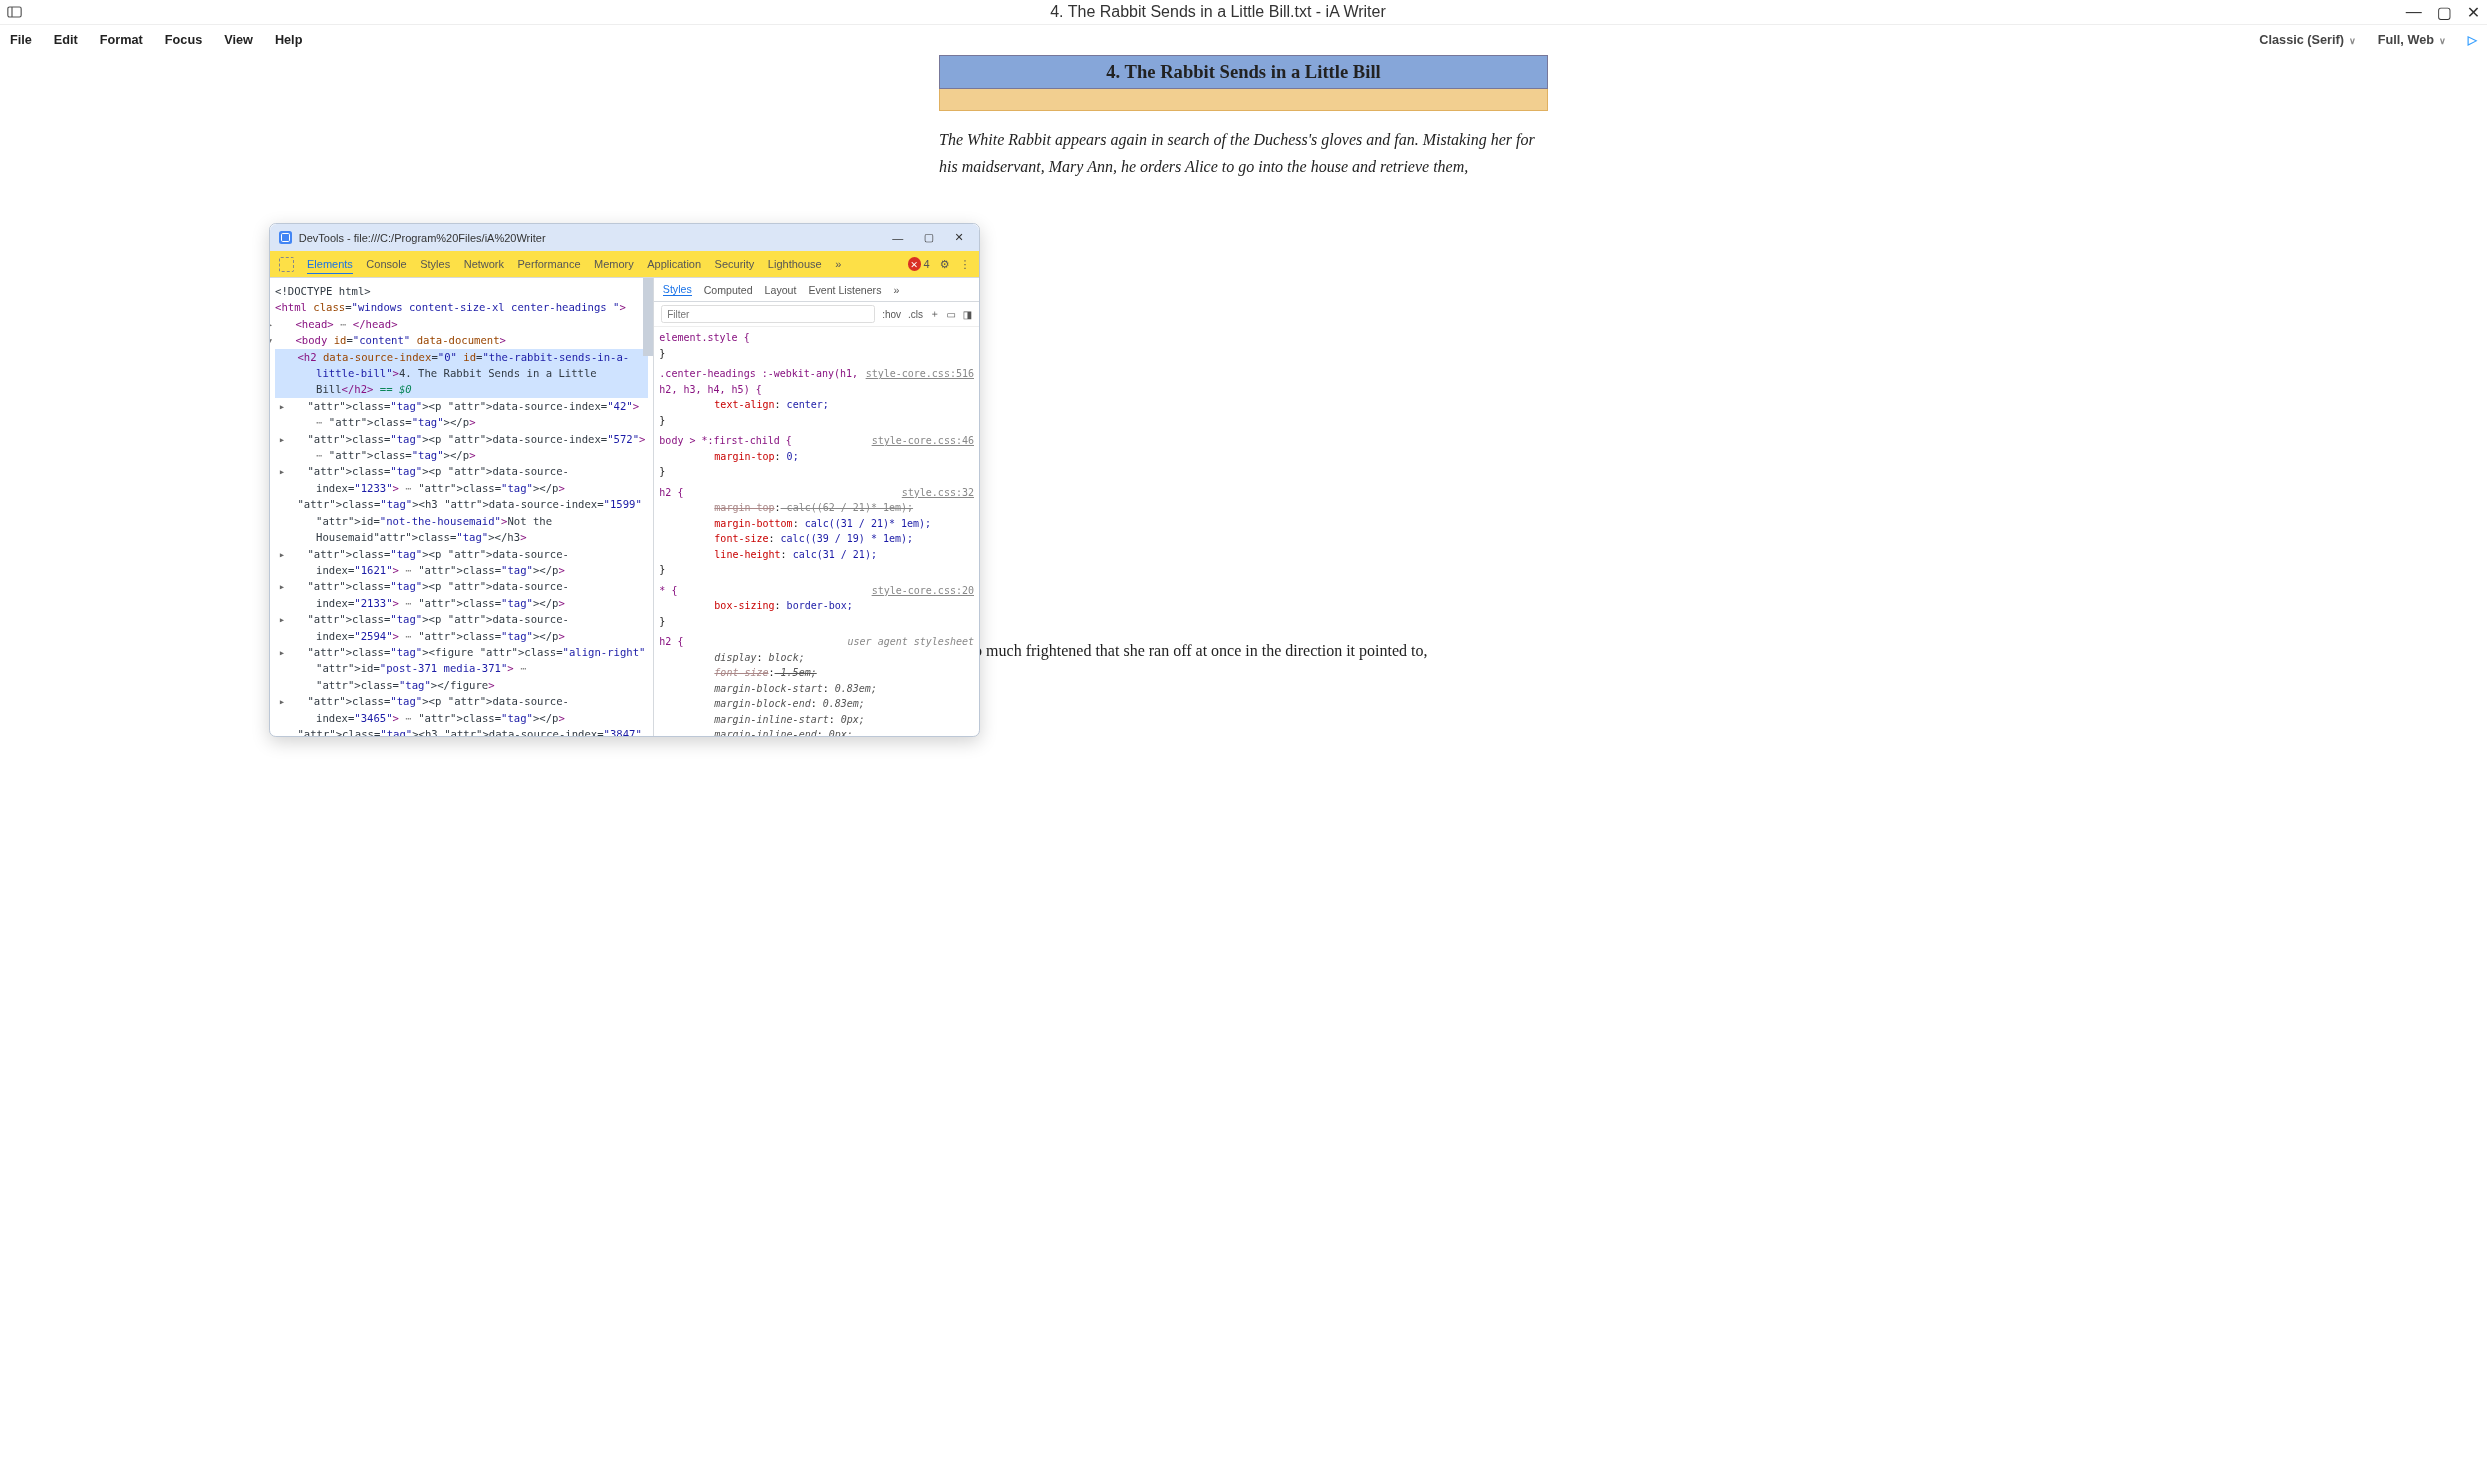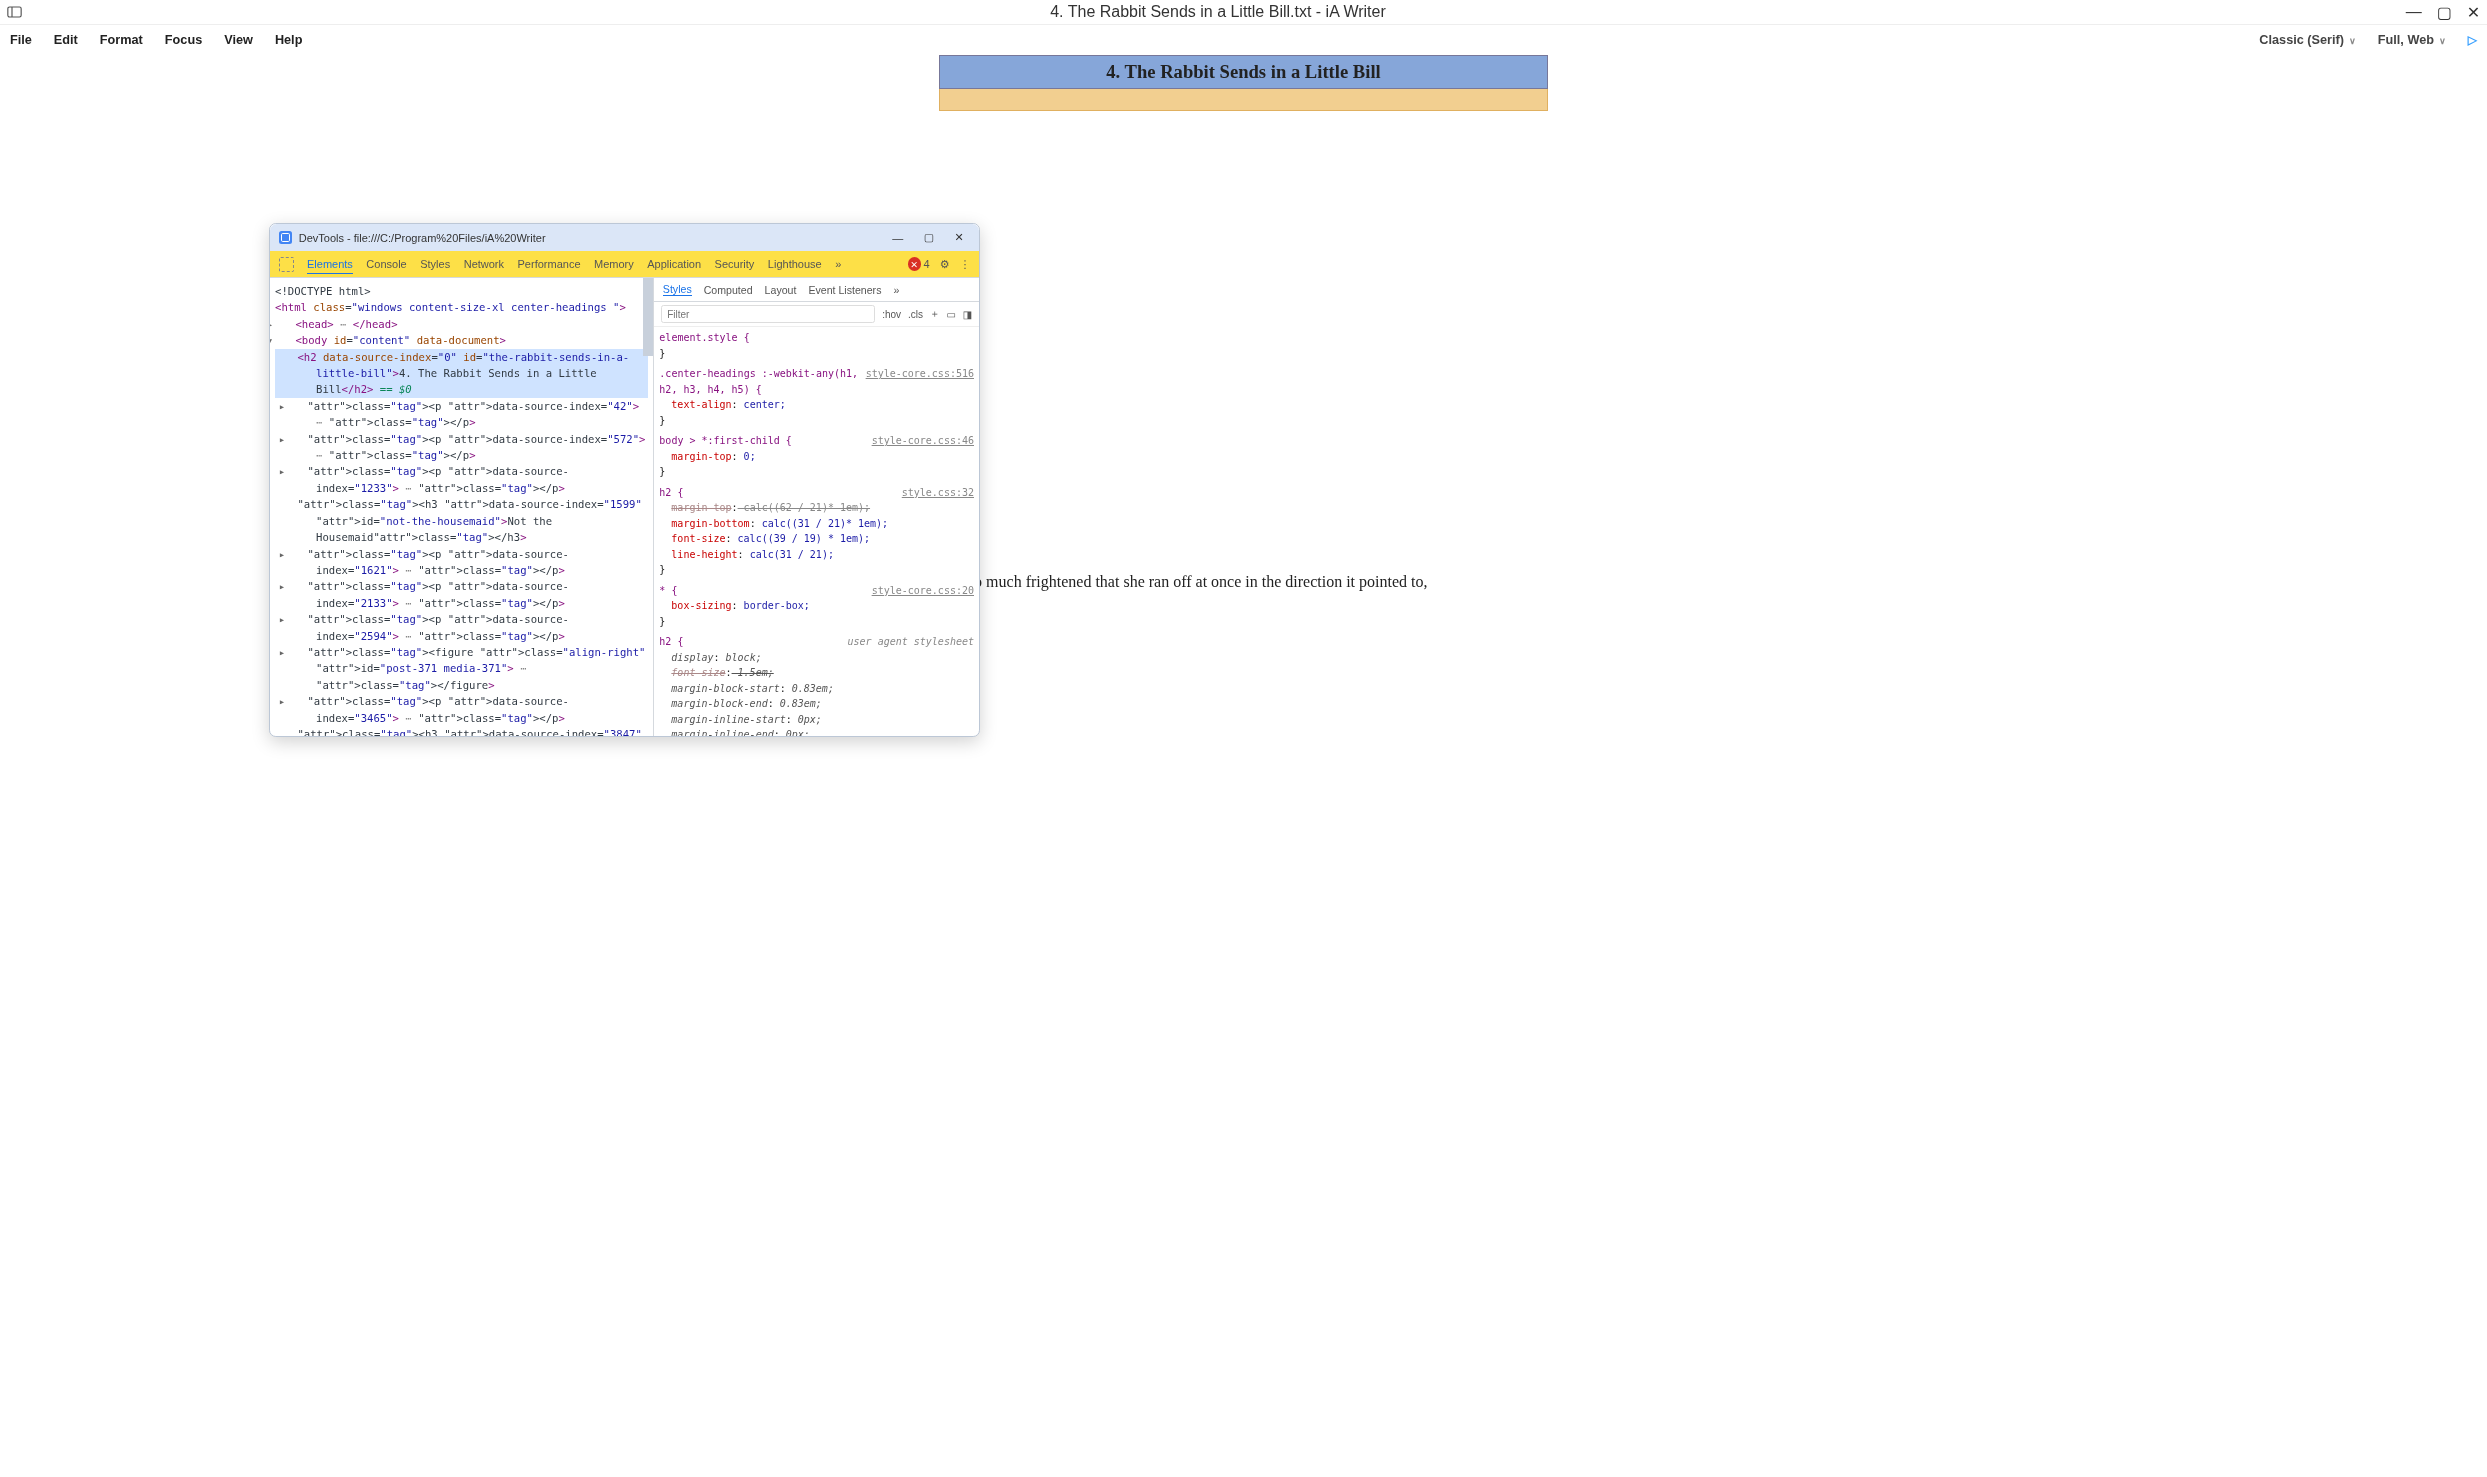--- a/index.html
+++ b/index.html
@@ -56,21 +56,21 @@
   .sty-tab{cursor:pointer; color:#555;}
   .sty-tab.active{color:#1a73e8; border-bottom:1.7px solid #1a73e8;}
   .sty-filter{height:25px; display:flex; align-items:center;gap:6.8px; padding:0 6.8px; border-bottom:0.8px solid #eee; font-size:10.6px; color:#555;}
   .sty-filter input{flex:1; border:0.8px solid #ddd; border-radius:2.5px; padding:2.5px 17px 2.5px 5px; font-size:10px;}
   .sty-filter .mini{cursor:pointer; color:#555; font-size:10px;}
   .rules{flex:1; overflow:auto; font-family:Menlo,Consolas,monospace; font-size:10px; padding:3.4px 5px; line-height:1.55;}
   .rule{margin-bottom:5px;}
   .rule .src{float:right; color:#888; text-decoration:underline; cursor:pointer;}
   .rule .ua{float:right; color:#888; font-style:italic;text-align:center;}
   .sel2{color:#881280;}
-  .prop{color:#c80000;}
+  .prop{color:#c80000;margin-left:43px;}
   .pv{color:#1a1aa6;}
   .body2{padding-left:12px;}
   .strike{text-decoration:line-through; color:#888;}
   .prop.strike{color:#a88;}
   .uaI{font-style:italic; color:#555;}
   .scrollhint{position:absolute; right:0; top:0; bottom:22px; width:10px; background:linear-gradient( #c8d0db, #c8d0db 18%, transparent 18%);}
 </style>
 </head>
 <body>
 
@@ -108,20 +108,21 @@
         <span class="chev">∨</span>
       </div>
       <span class="playbtn">▷</span>
     </div>
   </div>
 
   <div class="doc">
     <div class="doc-inner">
       <div class="hbar">4. The Rabbit Sends in a Little Bill</div>
       <div class="hbar-under"></div>
+      <p class="lead">The White Rabbit appears again in search of the Duchess's gloves and fan. Mistaking her for his maidservant, Mary Ann, he orders Alice to go into the house and retrieve them,</p>
       <p class="belowtxt">was so much frightened that she ran off at once in the direction it pointed to,</p>
     </div>
 
     <div class="devtools">
       <div class="dt-title">
         <span class="dt-ico"></span>
         <span>DevTools - file:///C:/Program%20Files/iA%20Writer</span>
         <span class="sp"></span>
         <span class="dt-wbtn">—</span>
         <span class="dt-wbtn">▢</span>

